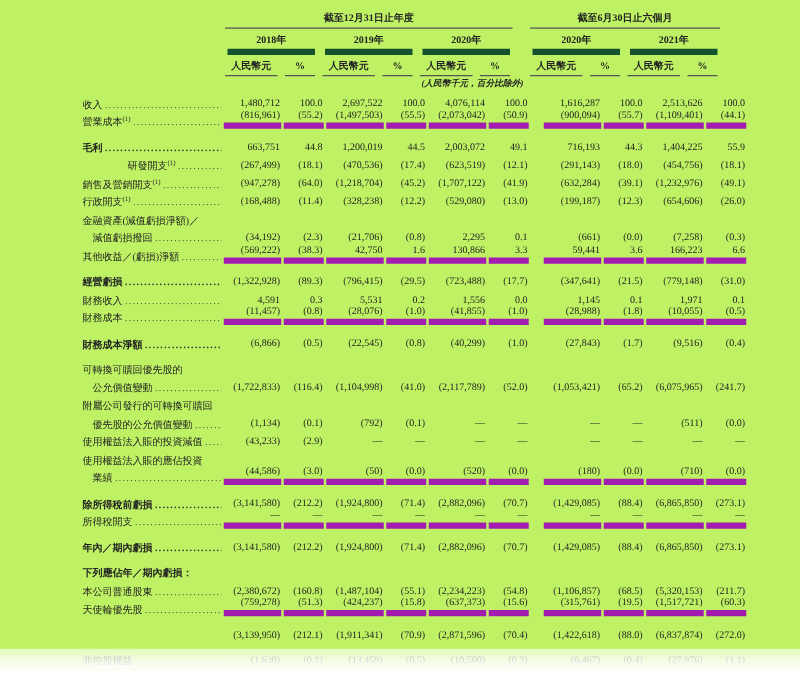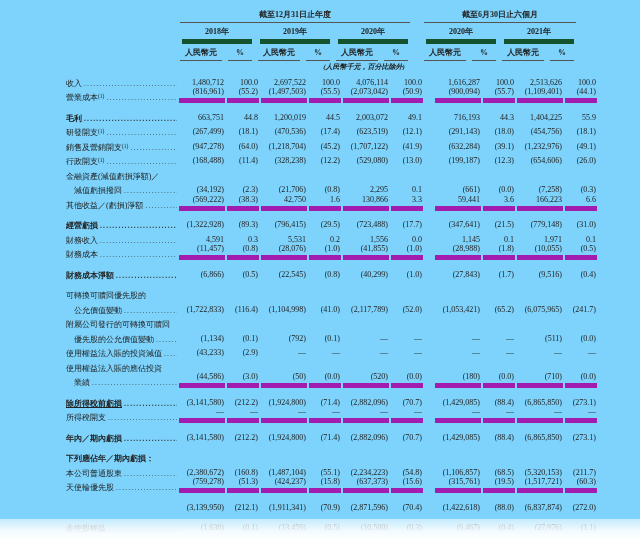--- a/index.html
+++ b/index.html
@@ -1,34 +1,34 @@
 <!DOCTYPE html>
 <html><head>
 <meta charset="utf-8">
 <style>
   html,body{margin:0;padding:0;background:#fff;}
-  #page{position:relative;width:640px;height:549px;background:#7dd3fc;overflow:hidden;
+  #page{position:relative;width:640px;height:549px;background:#bef264;overflow:hidden;
         font-family:"Liberation Serif","DejaVu Serif",serif;color:#222;}
   #table{margin:10px 0 0 66px;width:514px;}
   
   .lblcol{width:112px;flex:none;}
   .v{width:46px;flex:none;}
   .p{width:32px;flex:none;}
   .gapcol{width:10px;flex:none;}
   
   .hrow{display:flex;align-items:flex-end;font-weight:bold;font-size:8px;line-height:10px;}
   .hgroup{text-align:center;border-bottom:1px solid #555;padding-bottom:2px;margin:0 2px;}
   .w3{width:230px;flex:none;}
   .w2{width:152px;flex:none;}
   .hyear{width:70px;flex:none;margin:0 4px;text-align:center;border-bottom:5px solid #14532d;padding-bottom:2px;}
   .hcur{width:42px;flex:none;margin:0 2px;text-align:center;border-bottom:1px solid #555;padding-bottom:2px;}
   .hpct{width:24px;flex:none;margin:0 4px;text-align:center;border-bottom:1px solid #555;padding-bottom:2px;}
   .hrow + .hrow{margin-top:4px;}
   .thead{position:relative;padding-bottom:13px;}
-  .note{position:absolute;left:232px;top:100%;margin-top:-12px;width:132px;text-align:center;
+  .note{position:absolute;left:246px;top:100%;margin-top:-12px;width:132px;text-align:center;
         font-size:7px;font-style:italic;font-weight:bold;white-space:nowrap;}
   
   .trow{display:flex;align-items:flex-end;height:14.5px;font-size:8px;line-height:9px;}
   .trow.gap{margin-top:6px;text-align:center;}
   .trow.bold .lbl{font-weight:bold;}
   .lbl{display:flex;align-items:flex-end;width:112px;flex:none;padding-bottom:1px;white-space:nowrap;overflow:hidden;}
   .lbl sup{font-size:5.5px;position:relative;top:-3px;line-height:5px;}
   .leader{flex:1;overflow:hidden;white-space:nowrap;margin:0 1px 0 2px;}
   .leader::after{content:"................................................";letter-spacing:1.2px;font-size:7.5px;color:#333;}
   .c{display:flex;justify-content:flex-end;align-items:flex-end;white-space:nowrap;
@@ -125,21 +125,21 @@
           <div class="c v">2,003,072</div>
           <div class="c p">49.1</div>
           <div class="gapcol"></div>
           <div class="c v">716,193</div>
           <div class="c p">44.3</div>
           <div class="c v">1,404,225</div>
           <div class="c p">55.9</div>
         </div>
         <div class="trow">
           <div class="lbl">
-            <span style="padding-left: 0px;">研發開支</span>
+            <span style="padding-left: 0px; margin-left: 36px;">研發開支</span>
             <sup>(1)</sup>
             <span class="leader"></span>
           </div>
           <div class="c v">(267,499)</div>
           <div class="c p">(18.1)</div>
           <div class="c v">(470,536)</div>
           <div class="c p">(17.4)</div>
           <div class="c v">(623,519)</div>
           <div class="c p">(12.1)</div>
           <div class="gapcol"></div>
@@ -369,21 +369,21 @@
           <div class="c v u-single">(520)</div>
           <div class="c p u-single">(0.0)</div>
           <div class="gapcol"></div>
           <div class="c v u-single">(180)</div>
           <div class="c p u-single">(0.0)</div>
           <div class="c v u-single">(710)</div>
           <div class="c p u-single">(0.0)</div>
         </div>
         <div class="trow gap bold">
           <div class="lbl">
-            <span style="padding-left: 0px; text-decoration: underline;">除所得稅前虧損</span>
+            <span style="padding-left: 0px;">除所得稅前虧損</span>
             <span class="leader"></span>
           </div>
           <div class="c v">(3,141,580)</div>
           <div class="c p">(212.2)</div>
           <div class="c v">(1,924,800)</div>
           <div class="c p">(71.4)</div>
           <div class="c v">(2,882,096)</div>
           <div class="c p">(70.7)</div>
           <div class="gapcol"></div>
           <div class="c v">(1,429,085)</div>

